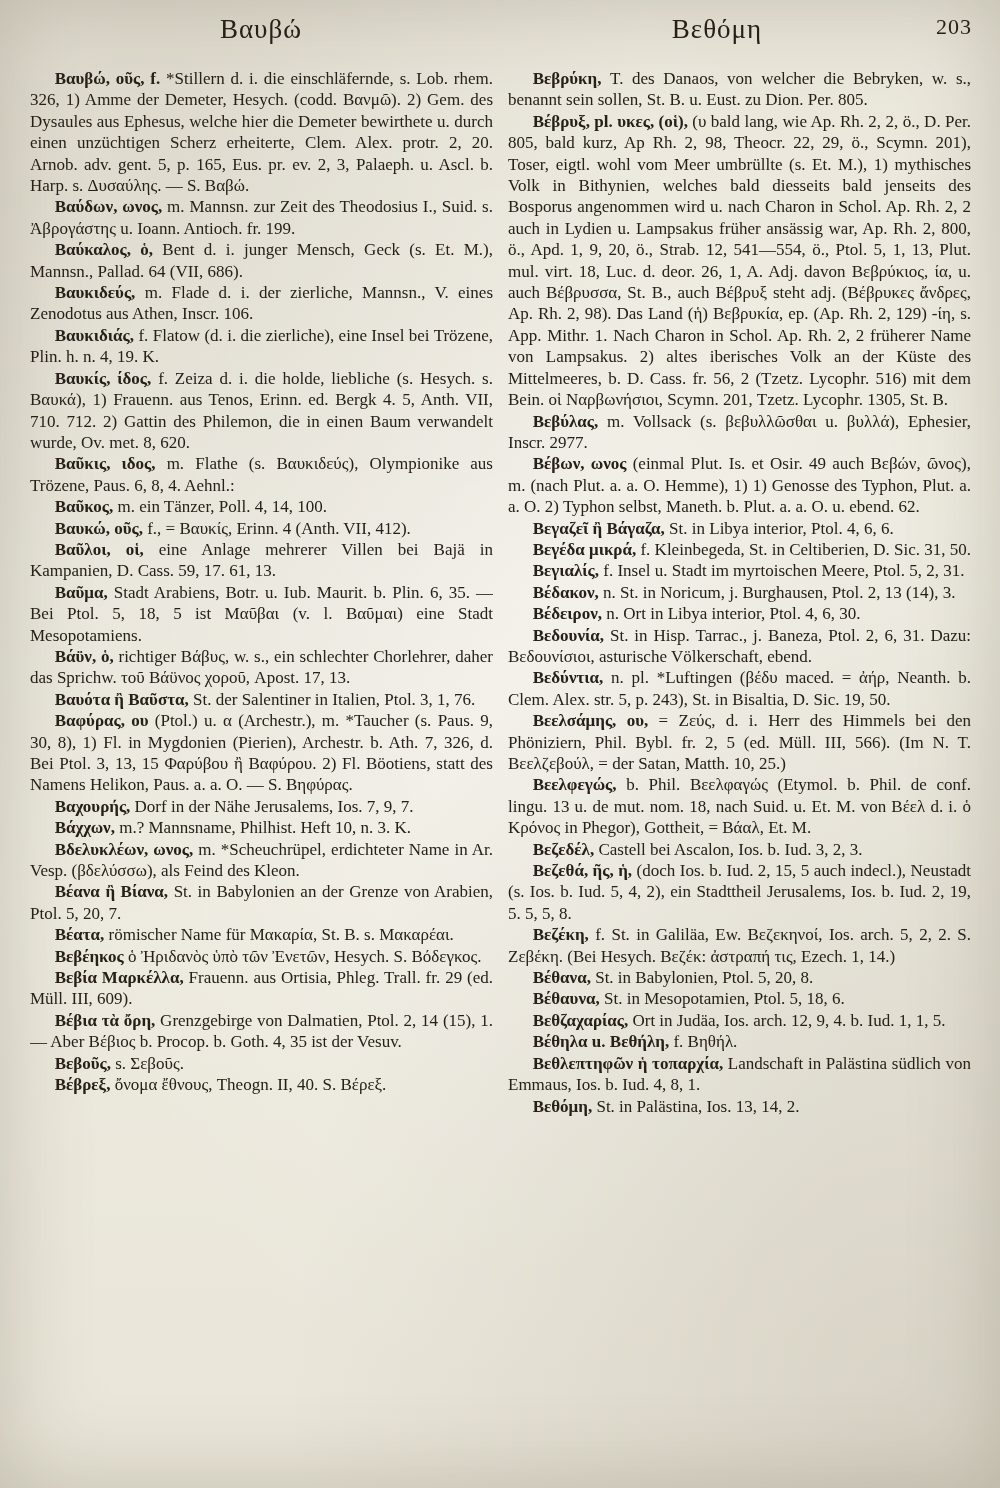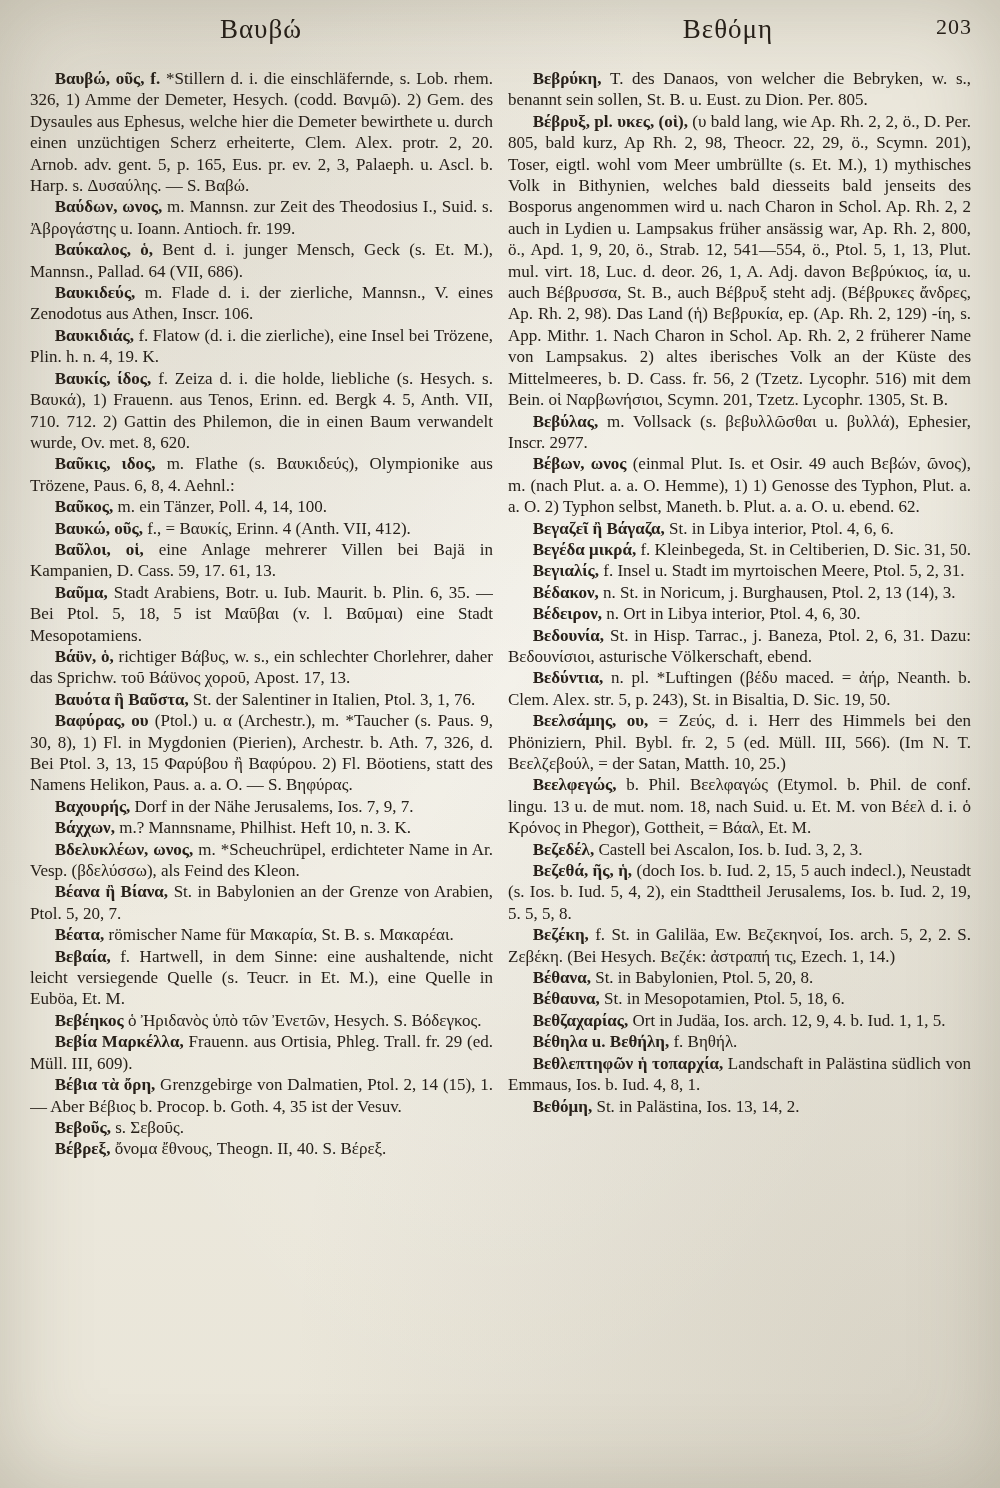--- a/index.html
+++ b/index.html
@@ -15,21 +15,21 @@
       radial-gradient(ellipse at 50% 45%, rgba(255,255,255,0.30), transparent 65%),
       linear-gradient(180deg,#eae6da 0%,#efecE2 40%,#e9e5d8 100%);
     box-shadow: inset 0 0 90px rgba(95,85,60,0.28);
     overflow:hidden;
   }
   .pagehead{
     position:absolute; top:14px; left:0; width:100%; height:44px;
     font-size:27px; letter-spacing:1px;
   }
   .hw-left{position:absolute; left:30px; width:462px; text-align:center;}
-  .hw-right{position:absolute; left:532px; width:392px; text-align:center;}
+  .hw-right{position:absolute; left:521px; width:392px; text-align:center;}
   .pageno{position:absolute; right:28px; top:0; font-size:22px;}
   .columns{
     position:absolute; top:68px; left:0; width:100%;
   }
   .col{
     position:absolute; top:0; width:463px; height:1402px; overflow:hidden;
     font-size:17px; line-height:1.26; text-align:justify;
   }
   .col.left{left:30px;}
   .col.right{left:508px;}
@@ -84,21 +84,20 @@
         <p class="entry"><b class="hw">Βαχουρής,</b> <span class="bd">Dorf in der Nähe Jerusalems, Ios. 7, 9, 7.</span></p>
 
         <p class="entry"><b class="hw">Βάχχων,</b> <span class="bd">m.? Mannsname, Philhist. Heft 10, n. 3. K.</span></p>
 
         <p class="entry"><b class="hw">Βδελυκλέων, ωνος,</b> <span class="bd">m. *Scheuchrüpel, erdichteter Name in Ar. Vesp. (βδελύσσω), als Feind des Kleon.</span></p>
 
         <p class="entry"><b class="hw">Βέανα ἢ Βίανα,</b> <span class="bd">St. in Babylonien an der Grenze von Arabien, Ptol. 5, 20, 7.</span></p>
 
         <p class="entry"><b class="hw">Βέατα,</b> <span class="bd">römischer Name für Μακαρία, St. B. s. Μακαρέαι.</span></p>
 
-        <p class="entry"><b class="hw">Βεβαία,</b> <span class="bd">f. Hartwell, in dem Sinne: eine aushaltende, nicht leicht versiegende Quelle (s. Teucr. in Et. M.), eine Quelle in Euböa, Et. M.</span></p>
 
         <p class="entry"><b class="hw">Βεβέηκος</b> <span class="bd">ὁ Ἠριδανὸς ὑπὸ τῶν Ἐνετῶν, Hesych. S. Βόδεγκος.</span></p>
 
         <p class="entry"><b class="hw">Βεβία Μαρκέλλα,</b> <span class="bd">Frauenn. aus Ortisia, Phleg. Trall. fr. 29 (ed. Müll. III, 609).</span></p>
 
         <p class="entry"><b class="hw">Βέβια τὰ ὄρη,</b> <span class="bd">Grenzgebirge von Dalmatien, Ptol. 2, 14 (15), 1. — Aber Βέβιος b. Procop. b. Goth. 4, 35 ist der Vesuv.</span></p>
 
         <p class="entry"><b class="hw">Βεβοῦς,</b> <span class="bd">s. Σεβοῦς.</span></p>
 
         <p class="entry"><b class="hw">Βέβρεξ,</b> <span class="bd">ὄνομα ἔθνους, Theogn. II, 40. S. Βέρεξ.</span></p>

